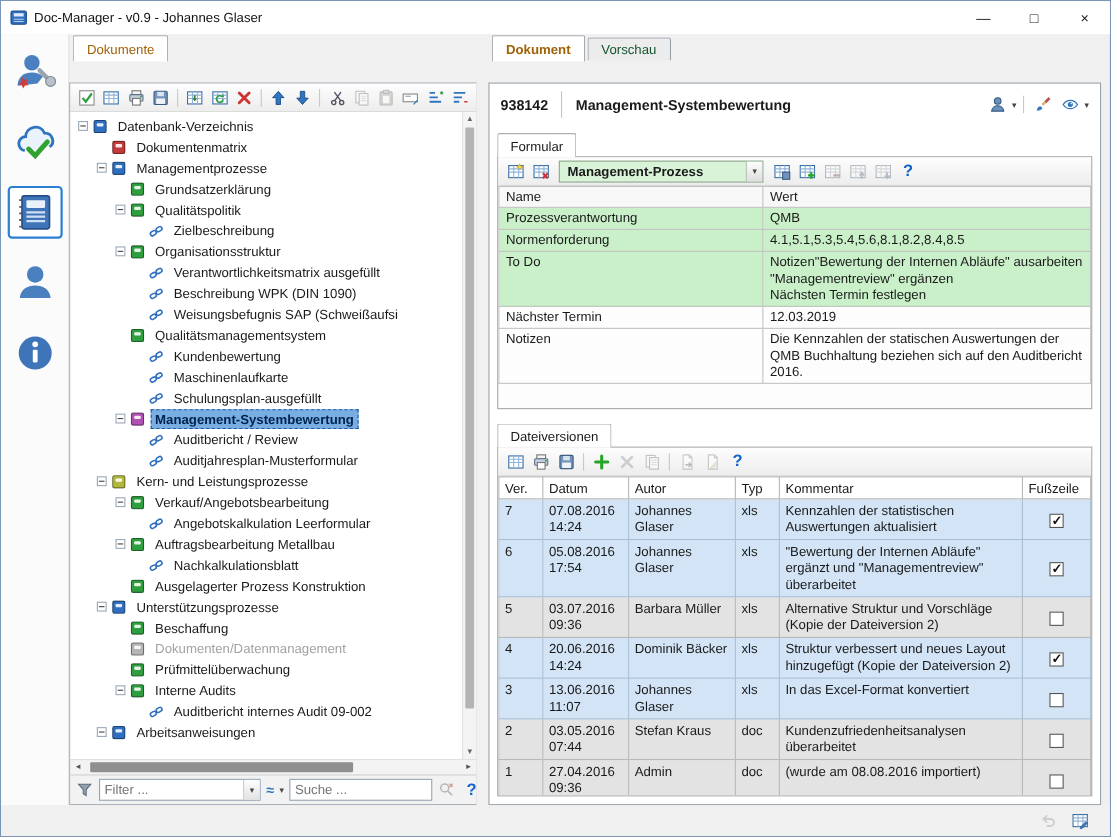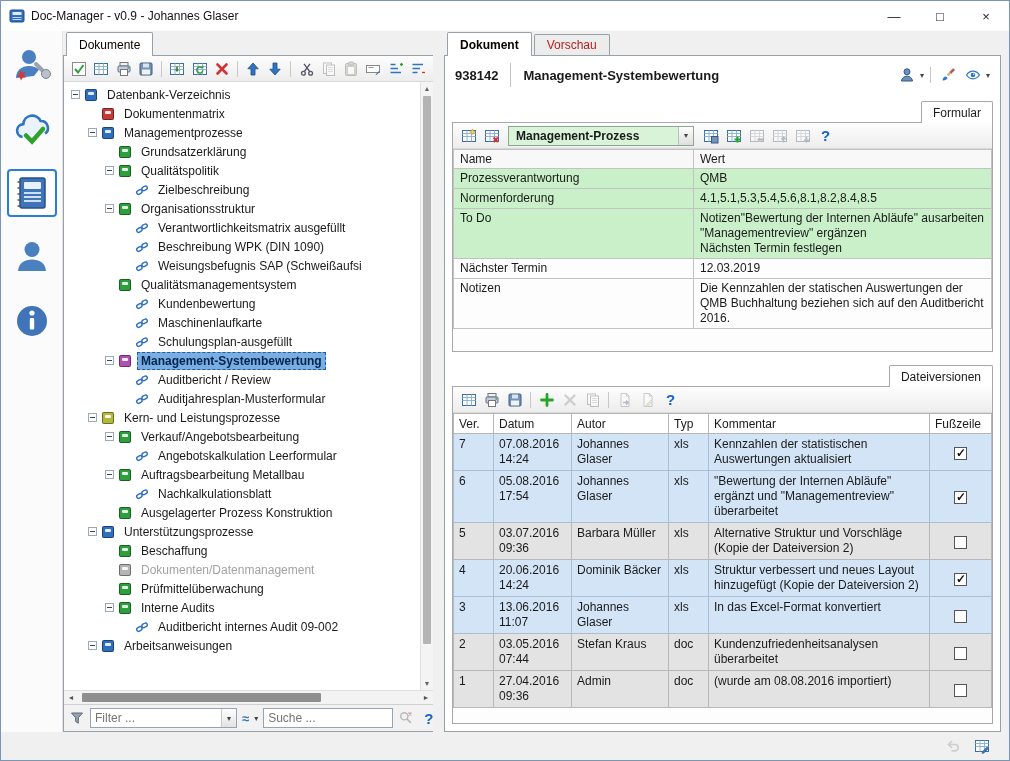--- a/index.html
+++ b/index.html
@@ -14,24 +14,24 @@
   .winbtns { margin-left:auto; display:flex; height:100%; }
   .wbtn { width:46px; height:100%; display:flex; align-items:center; justify-content:center; font-size:13px; color:#222; }
 
   
   .sidebar { position:absolute; left:0; top:30px; width:62px; bottom:28px; background:#fbfbfb; border-right:1px solid #e2e2e2; display:flex; flex-direction:column; align-items:center; padding-top:10px; gap:16px; }
   .sbitem { width:50px; height:48px; display:flex; align-items:center; justify-content:center; border-radius:4px; }
   .sbitem.selected { border:2px solid #2a7fd4; background:#fff; }
 
   
   .tabstrip { height:24px; display:flex; align-items:flex-end; padding-left:3px; position:relative; z-index:3; }
-  .tab { height:21px; display:flex; align-items:center; padding:0 12px; background:#ececec; border:1px solid #98a0a8; border-bottom:0; border-radius:2px 2px 0 0; margin-right:2px; color:#b91c1c; }
-  .tab.active { background:#fff; height:24px; margin-bottom:-1px; color:#000000;margin-top:43px; }
+  .tab { height:21px; display:flex; align-items:center; padding:0 12px; background:#ececec; border:1px solid #98a0a8; border-bottom:0; border-radius:2px 2px 0 0; margin-right:2px; color:#14532d; }
+  .tab.active { background:#fff; height:24px; margin-bottom:-1px; color:#a16207;margin-top:43px; }
   .tab.bold { font-weight:bold; }
-  .pbody { border:1px solid #98a0a8; background:#fff; display:flex; flex-direction:column; min-height:0; flex:1; }
+  .pbody { border:1px solid #98a0a8; background:#fff; display:flex; flex-direction:column; min-height:0; flex:1;margin-top:20px; }
   .toolbar { display:flex; align-items:center; height:26px; padding:0 4px; background:linear-gradient(#fdfdfd,#ededed); border-bottom:1px solid #d8d8d8; flex:0 0 26px; }
   .tbi { display:inline-flex; width:21px; height:21px; align-items:center; justify-content:center; border-radius:2px; margin:0 1px; }
   .tbi.dis { opacity:.42; filter:grayscale(.7); }
   .tsep { width:1px; height:16px; background:#c8c8c8; margin:0 4px; display:inline-block; }
   .tspacer { flex:1; }
   .helpq { color:#1464c8; font-weight:bold; font-size:15px; }
   .waveq { color:#2f74c0; font-weight:bold; font-size:13px; letter-spacing:-1px; }
   .chev { font-size:8px; color:#444; margin-left:1px; }
 
   
@@ -69,21 +69,21 @@
   
   .right-panel { position:absolute; left:443px; right:8px; top:30px; bottom:28px; display:flex; flex-direction:column; }
   .rbody { padding-bottom:7px; }
   .dochdr { height:38px; display:flex; align-items:center; padding:0 10px; flex:0 0 38px; }
   .docid { font-weight:bold; font-size:13px; }
   .vline { width:1px; height:24px; background:#c4c4c4; margin:0 12px; }
   .doctitle { font-weight:bold; font-size:13px; }
   .spacer { flex:1; }
   .hdricons { display:inline-flex; align-items:center; gap:2px; }
 
-  .subtabrow { padding:7px 7px 0; position:relative; z-index:2; flex:0 0 auto;text-align:right; }
+  .subtabrow { padding:7px 7px 0; position:relative; z-index:2; flex:0 0 auto; }
   .subtab { display:inline-flex; align-items:center; height:22px; padding:0 11px; border:1px solid #a8a8a8; border-bottom:0; background:#fff; border-radius:2px 2px 0 0; margin-bottom:-1px; position:relative; }
   .box { margin:0 7px; border:1px solid #a8a8a8; background:#fdfdfd; display:flex; flex-direction:column; min-height:0; }
   .formbox { height:230px; flex:0 0 230px; overflow:hidden; }
   .verbox { flex:1; overflow:hidden; }
 
   .combo { display:flex; align-items:center; height:20px; border:1px solid #8fa68f; background:#d9f3d9; width:186px; margin:0 5px; padding-left:7px; }
   .combo .cv { font-weight:bold; flex:1; font-size:12px; }
   .cbtn { width:15px; height:100%; border-left:1px solid #b9c4b9; display:flex; align-items:center; justify-content:center; background:linear-gradient(#fdfdfd,#dedede); font-size:8px; color:#444; }
   .ftgroup { display:inline-flex; align-items:center; }
 

